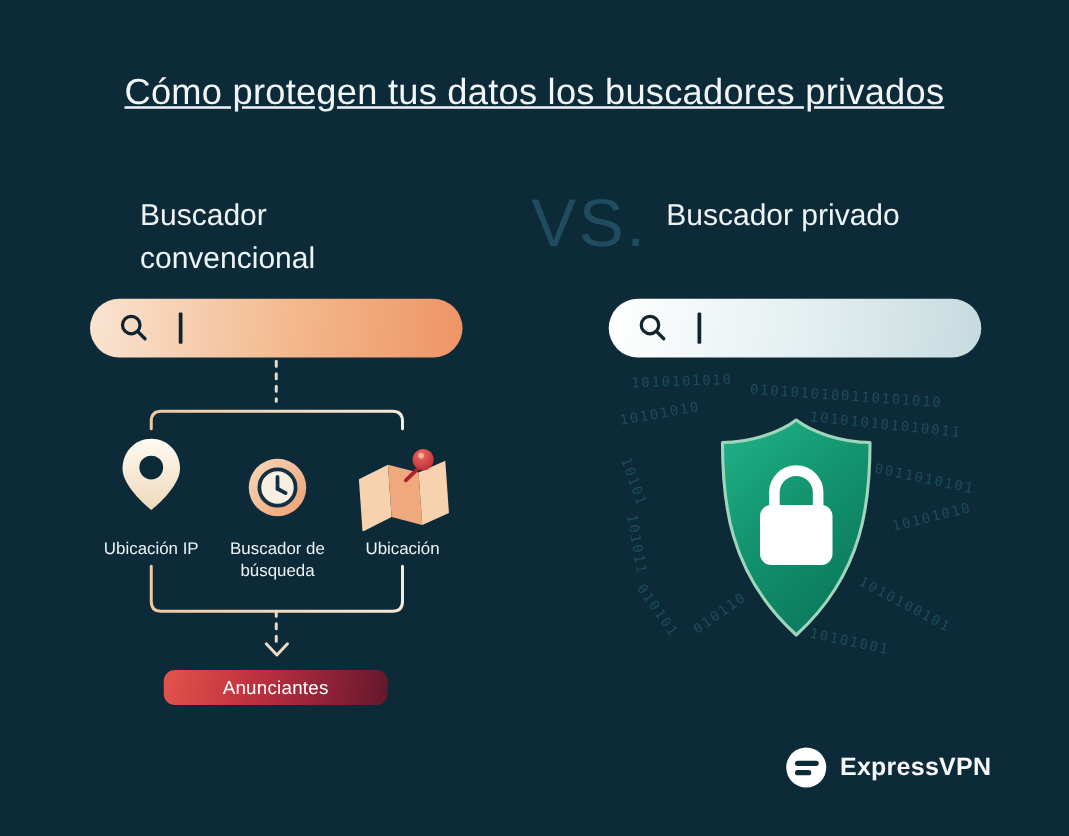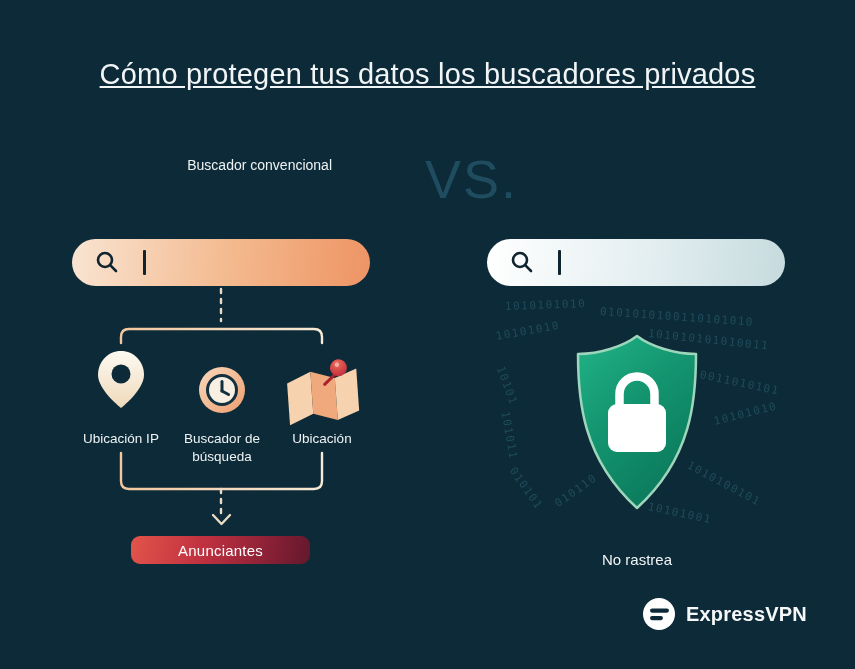--- a/index.html
+++ b/index.html
@@ -8,22 +8,22 @@
     background:#0d2a38;
     font-family:"Liberation Sans", sans-serif;
     color:#eef3f4;
   }
   .page-title {
     position:absolute; top:58px; left:0; width:100%;
     text-align:center; font-size:29px; font-weight:500;
     letter-spacing:0.2px; color:#f2f5f6;text-decoration:underline;
   }
   .col-heading {
-    position:absolute; top:156px; width:220px; text-align:right;
-    font-size:14px; font-weight:500; line-height:1.42; color:#eef3f4;
+    position:absolute; top:156px; width:220px; text-align:left;
+    font-size:24px; font-weight:500; line-height:1.42; color:#eef3f4;
   }
   .heading-left  { left:112px; }
   .heading-right { left:533px; }
   .vs {
     position:absolute; top:148px; left:0; width:100%; text-align:center;
     font-size:54px; font-weight:400; letter-spacing:2px; color:#1f4c5e;padding-left:44px;
   }
   .search-bar {
     position:absolute; top:239px; width:298px; height:47px; border-radius:24px;
   }
@@ -58,38 +58,39 @@
     position:absolute; left:527px; top:551px; width:220px; text-align:center;
     font-size:15px; color:#f2f5f6;
   }
   .bin {
     position:absolute; color:#20505f; opacity:0.9;
     font-family:"DejaVu Sans Mono", monospace; font-size:11px;
     letter-spacing:1.5px; white-space:nowrap; transform-origin:left center;
     pointer-events:none;
   }
   .brand {
-    position:absolute; top:597px; left:642px;
+    position:absolute; top:597px; left:628px;
     display:flex; align-items:center; gap:10px;
   }
   .brand-word {
     font-size:20px; font-weight:600; color:#f5f7f8; letter-spacing:0.2px;
   }
 </style>
 </head>
 <body>
 
 <div class="canvas">
 
   <div class="page-title">Cómo protegen tus datos los buscadores privados</div>
 
   <div class="col-heading heading-left">Buscador convencional</div>
 
   <div class="vs">VS.</div>
 
+  <div class="col-heading heading-right">Buscador privado</div>
 
   <div class="search-bar bar-left">
     <svg class="search-icon" viewBox="0 0 23 23">
       <circle cx="9" cy="9" r="7" fill="none" stroke="#10242f" stroke-width="2.6"></circle>
       <line x1="14.2" y1="14.2" x2="20" y2="20" stroke="#10242f" stroke-width="2.6" stroke-linecap="round"></line>
     </svg>
     <div class="text-cursor"></div>
   </div>
 
   <div class="search-bar bar-right">
@@ -187,21 +188,20 @@
         <stop offset="1" stop-color="#0b7a5c"></stop>
       </linearGradient>
     </defs>
     <path d="M78 5 C65 15 41 23 19 23 C19 68 23 127 78 177 C133 127 137 68 137 23 C115 23 91 15 78 5 Z" fill="url(#shieldG)" stroke="#9ed6bb" stroke-width="2.5" stroke-linejoin="round"></path>
     <g>
       <path d="M60.5 77 V63 A17.5 17.5 0 0 1 95.5 63 V77" fill="none" stroke="#ffffff" stroke-width="8.5" stroke-linecap="round"></path>
       <rect x="49" y="73" width="58" height="48" rx="9" fill="#ffffff"></rect>
     </g>
   </svg>
 
-  <div class="no-track-label">No rastrea</div>
 
   <div class="brand">
     <svg width="34" height="34" viewBox="0 0 34 34">
       <circle cx="17" cy="17" r="16" fill="#ffffff"></circle>
       <rect x="8" y="11.5" width="19" height="4.2" rx="2.1" fill="#0d2a38"></rect>
       <rect x="8" y="19" width="13" height="4.2" rx="2.1" fill="#0d2a38"></rect>
     </svg>
     <span class="brand-word">ExpressVPN</span>
   </div>
 

